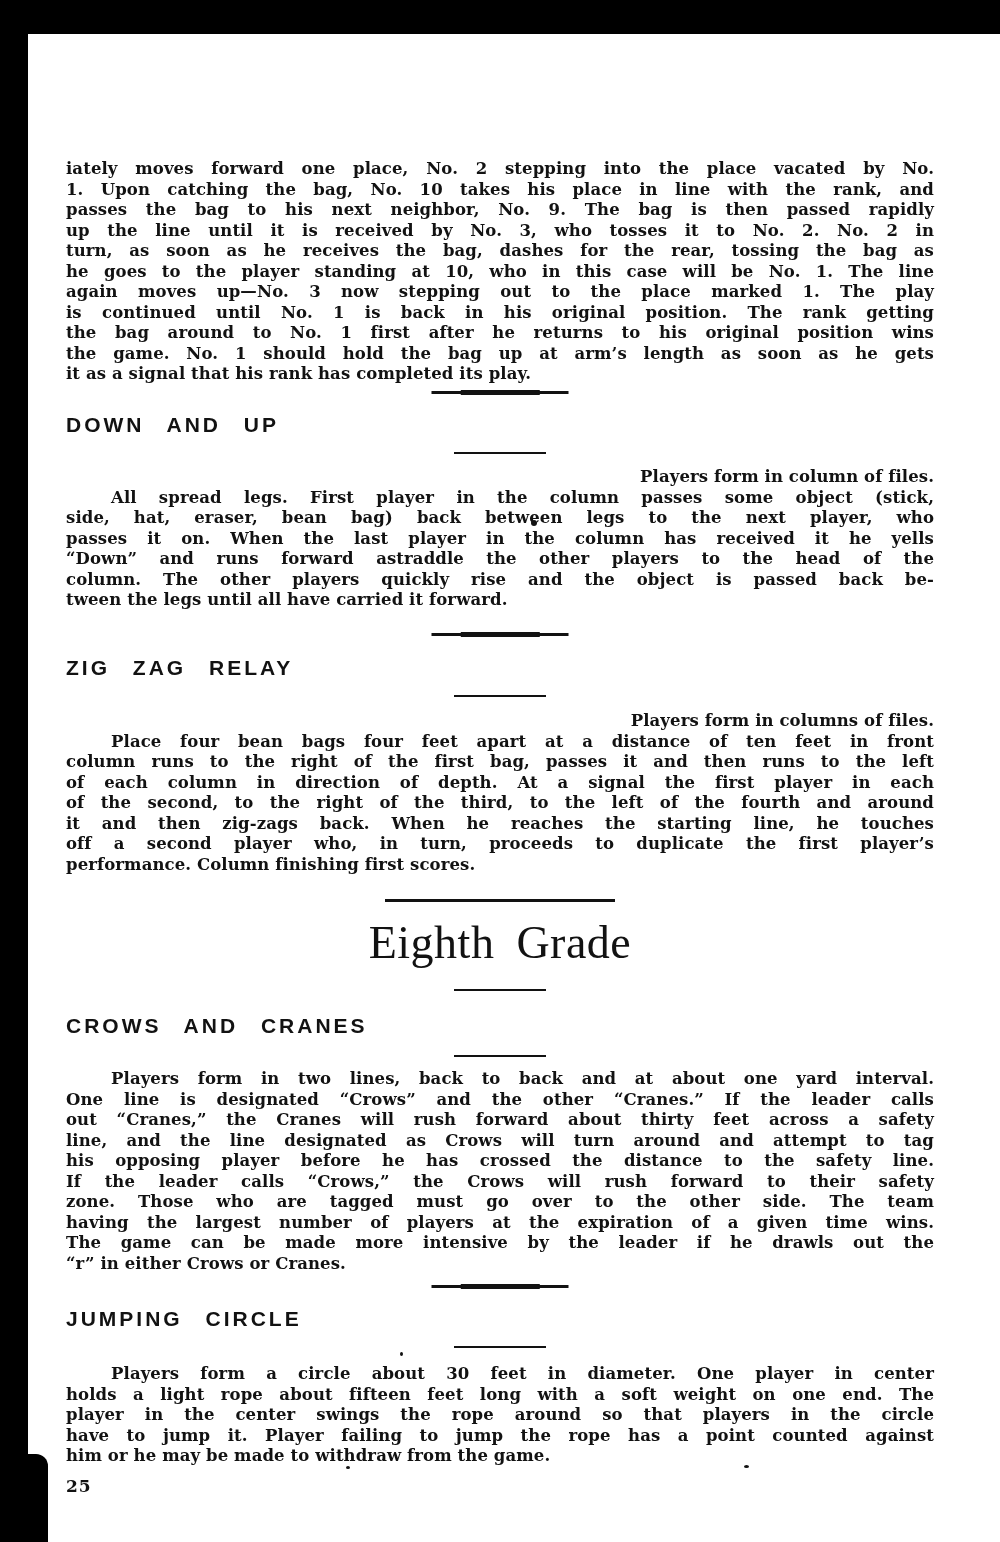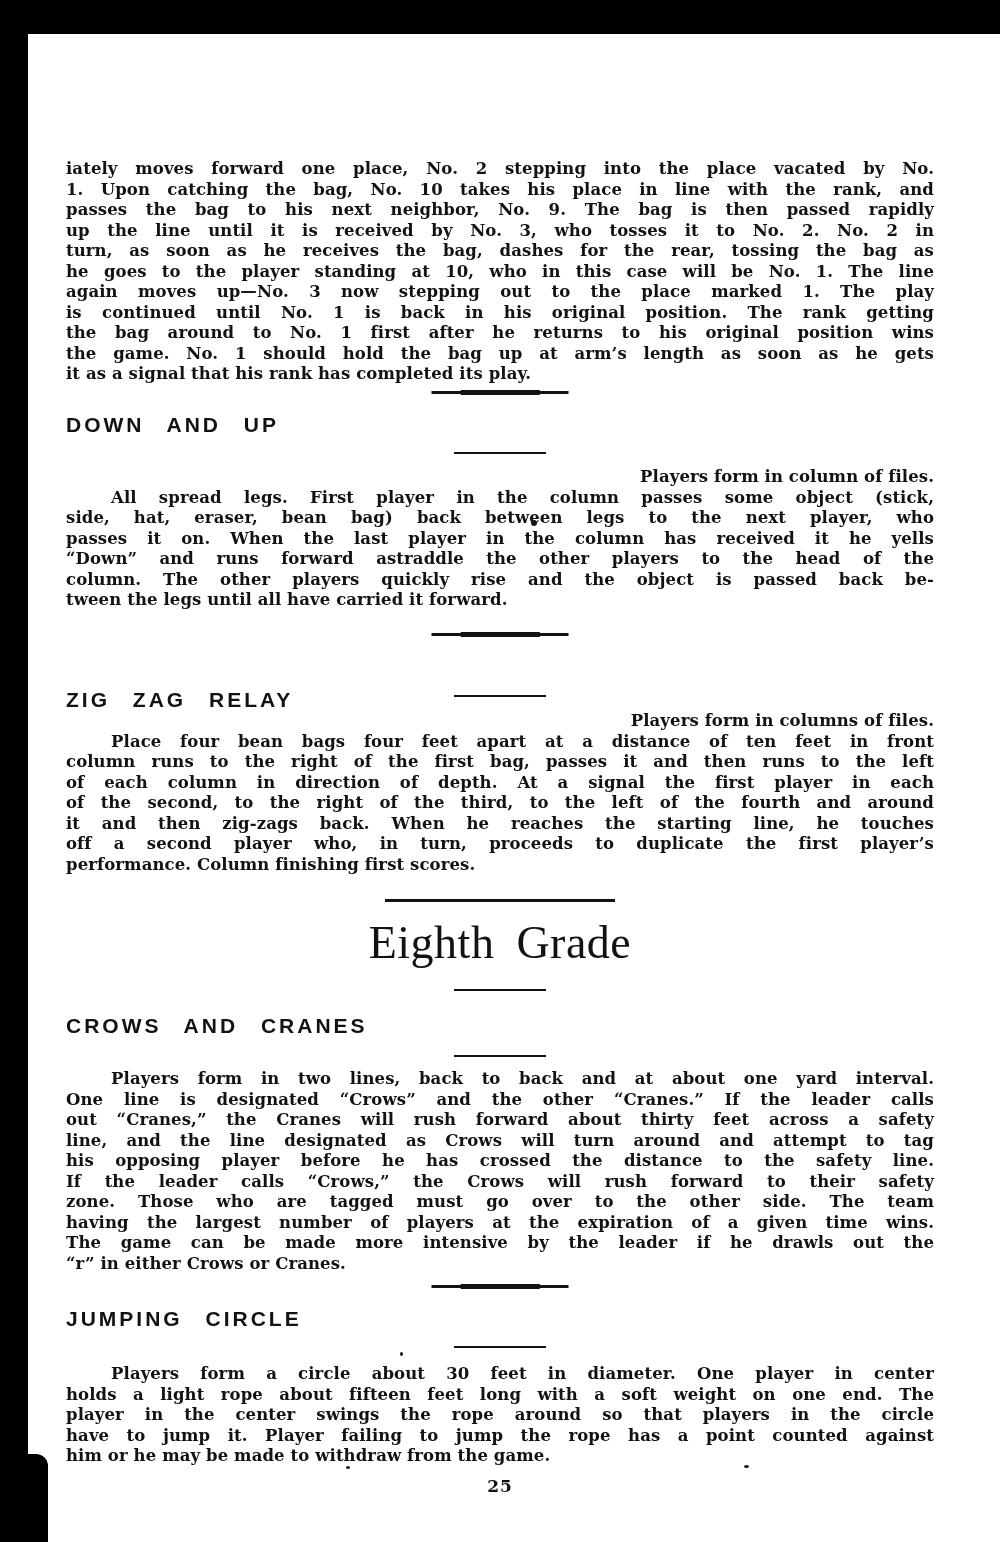--- a/index.html
+++ b/index.html
@@ -67,38 +67,37 @@
   .rw230 { width: 230px; }
   .bulge::after {
     content: ""; position: absolute;
     left: 50%; transform: translateX(-50%);
     top: -1px; width: 58%; height: 5px;
     background: var(--ink, #121212);
   }
 
   .pagenum {
     position: absolute; left: 0; width: 100%;
-    text-align: center;
     font-size: 17px; font-weight: 700; letter-spacing: 1px;
   }
 
   .speck { position: absolute; background: var(--ink, #121212); border-radius: 50%; }
   .sp1 { left: 531px; top: 520px; width: 6px; height: 6px; }
   .sp2 { left: 400px; top: 1352px; width: 3px; height: 4px; }
   .sp3 { left: 346px; top: 1466px; width: 4px; height: 3px; }
   .sp4 { left: 744px; top: 1465px; width: 5px; height: 3px; }
 
   
   .p-intro { top: 159px; }
   .r-a1 { top: 391px; }
   .h-down { top: 413px; }
   .r-a2 { top: 452px; }
   .p-down { top: 467px; }
   .r-b1 { top: 633px; }
-  .h-zig { top: 656px; margin-top: 32px; }
+  .h-zig { top: 656px; }
   .r-b2 { top: 695px; }
   .p-zig { top: 711px; }
   .r-c1 { top: 899px; }
   .h-chap { top: 917px; }
   .r-c2 { top: 989px; }
   .h-crows { top: 1014px; }
   .r-c3 { top: 1055px; }
   .p-crows { top: 1069px; }
   .r-d1 { top: 1285px; }
   .h-jump { top: 1307px; }

